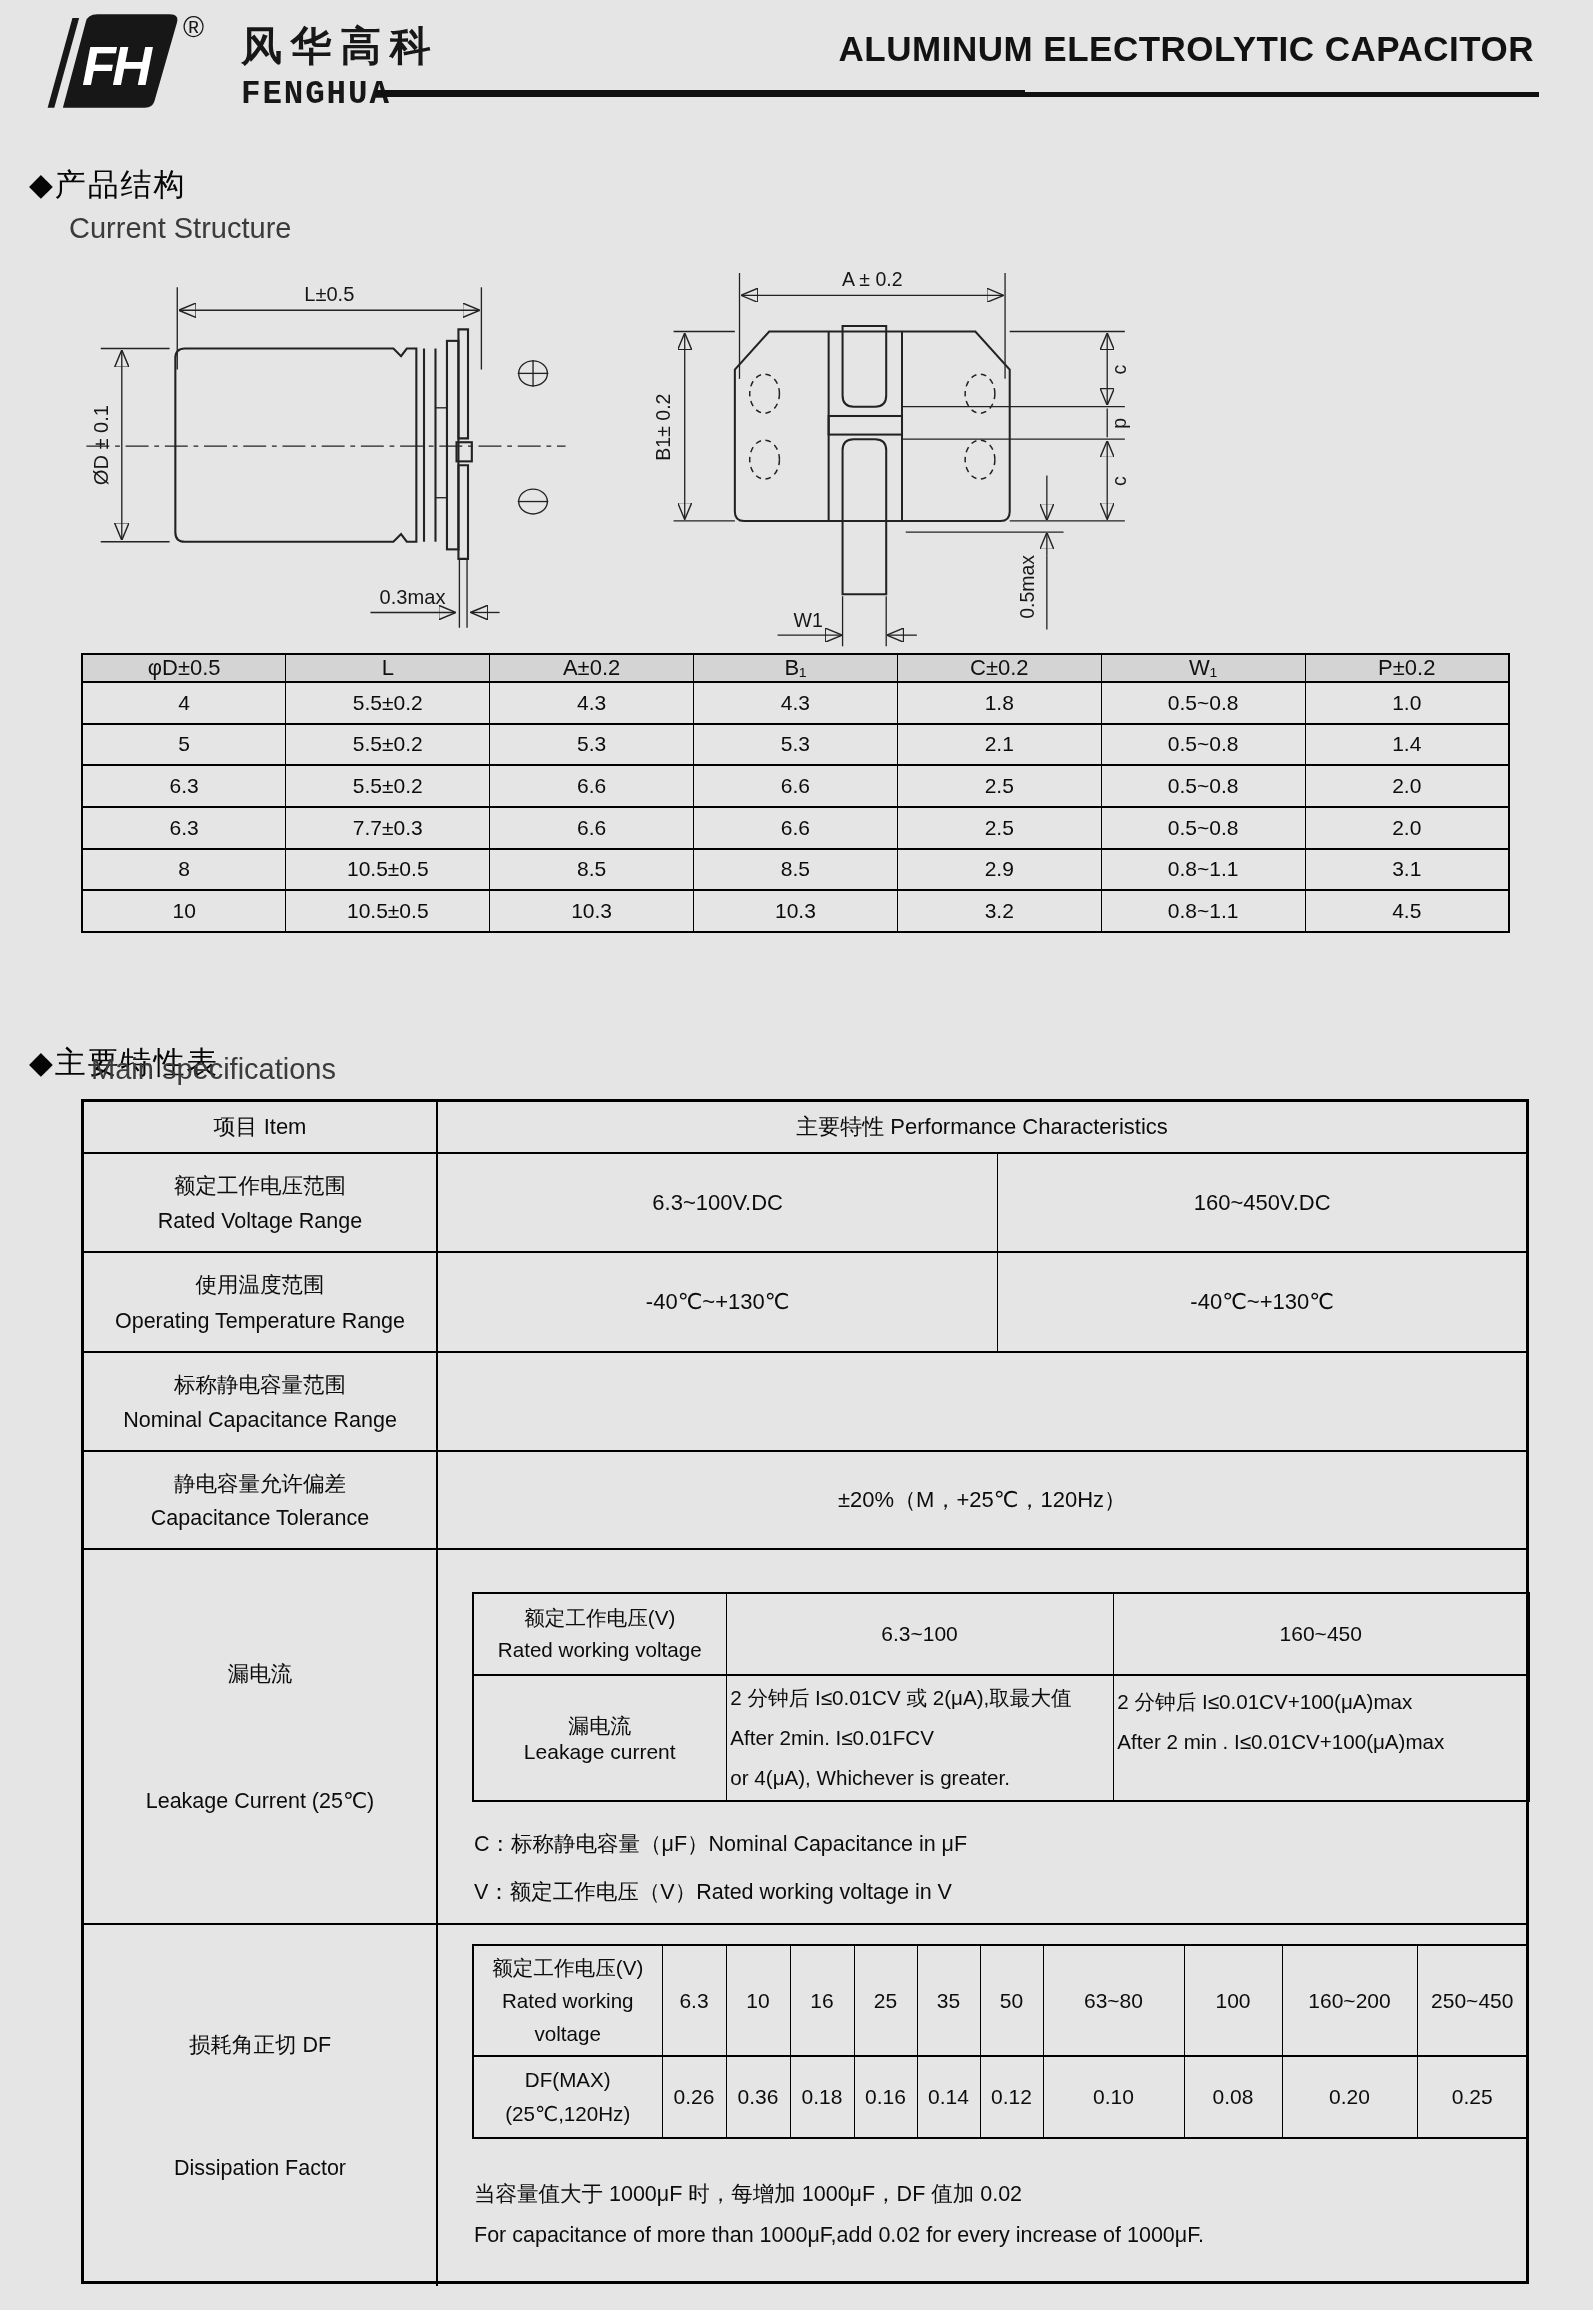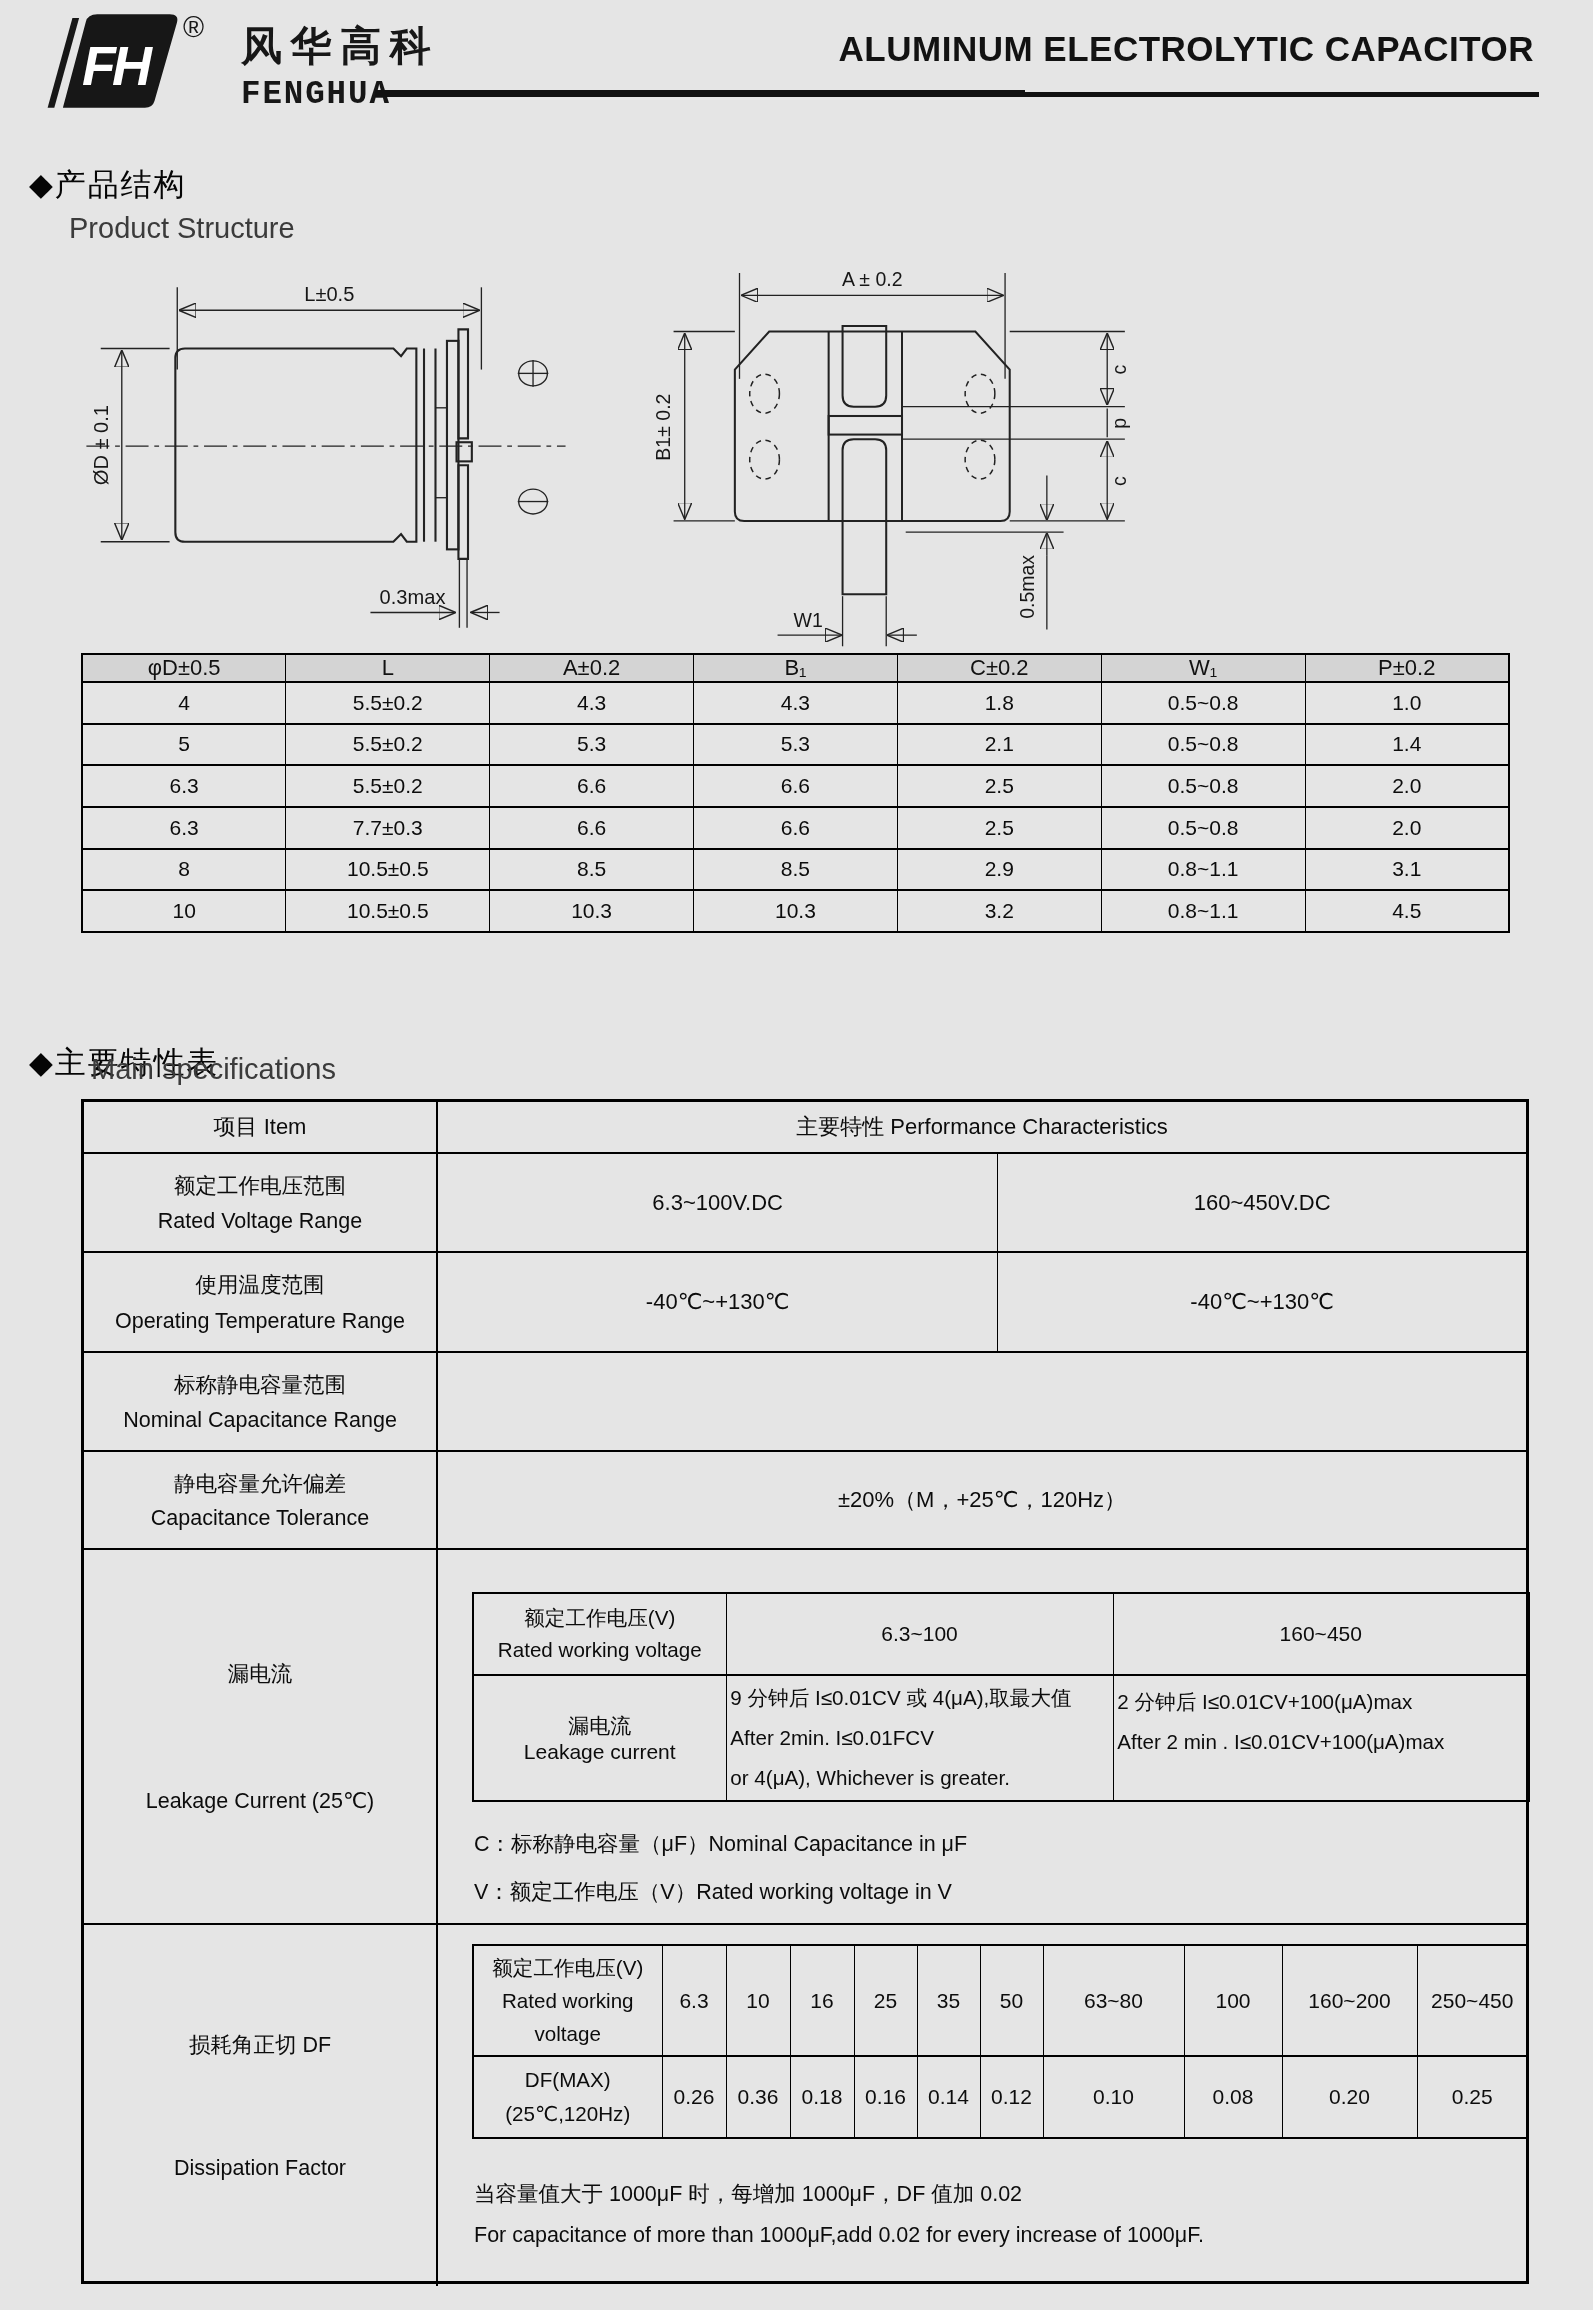--- a/index.html
+++ b/index.html
@@ -71,21 +71,21 @@
   </svg>
   <div class="brand">
     <div class="brand-cn">风华高科</div>
     <div class="brand-en">FENGHUA</div>
   </div>
   <div class="doc-title">ALUMINUM ELECTROLYTIC CAPACITOR</div>
   <div class="rule-a"></div>
   <div class="rule-b"></div>
 
   <div class="sec-cn" id="sec1-cn">◆产品结构</div>
-  <div class="sec-en" id="sec1-en">Product Structure</div>
+  <div class="sec-en" id="sec1-en">Current Structure</div>
 
   <svg class="diag" style="left:72px; top:272px;" width="507" height="373" viewBox="0 0 530 390">
     <defs>
       <marker id="ar1" viewBox="0 0 12 10" markerWidth="13" markerHeight="11" refX="11" refY="5" orient="auto-start-reverse">
         <path d="M0 0 L12 5 L0 10 z" fill="#222" stroke="none"></path>
       </marker>
     </defs>
 
     <line class="thin" x1="110" y1="16" x2="110" y2="102"></line>
     <line class="thin" x1="428" y1="16" x2="428" y2="102"></line>
@@ -331,21 +331,21 @@
           </tr>
           <tr style="height:123px;">
             <td>
               <div class="spread" style="padding:9.6px 0;">
                 <div>漏电流</div>
                 <div>Leakage current</div>
               </div>
             </td>
             <td>
               <div class="ltext">
-                <div>9 分钟后 I≤0.01CV 或 4(μA),取最大值</div>
+                <div>2 分钟后 I≤0.01CV 或 2(μA),取最大值</div>
                 <div>After 2min. I≤0.01FCV</div>
                 <div>or 4(μA), Whichever is greater.</div>
               </div>
             </td>
             <td style="vertical-align:top;">
               <div class="ltext" style="padding-top:5.7px;">
                 <div>2 分钟后 I≤0.01CV+100(μA)max</div>
                 <div>After 2 min . I≤0.01CV+100(μA)max</div>
               </div>
             </td>

